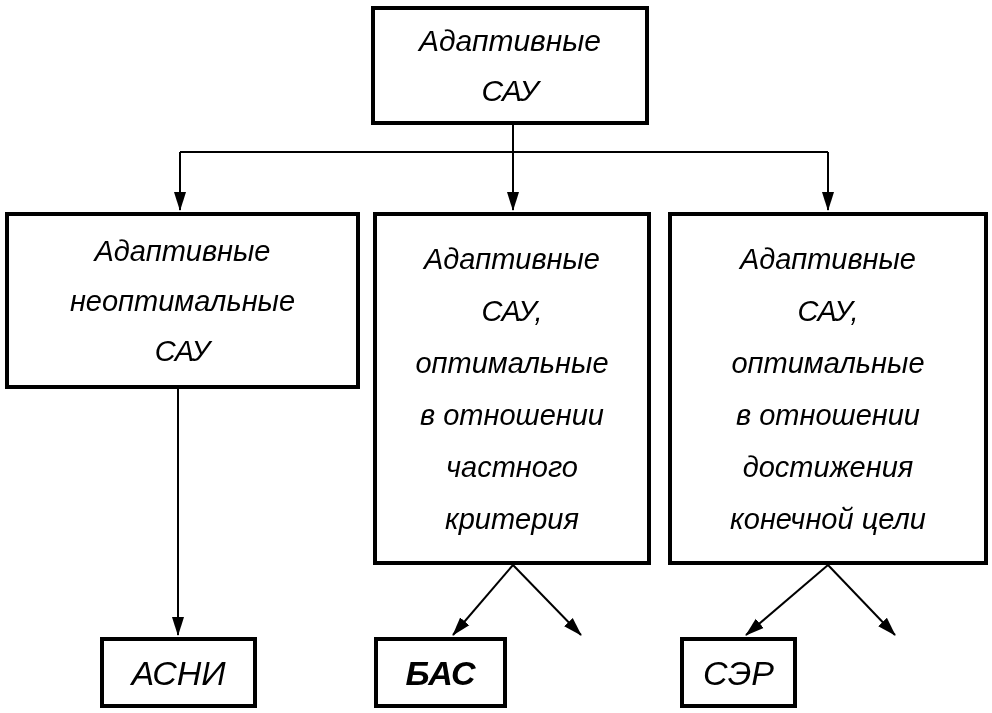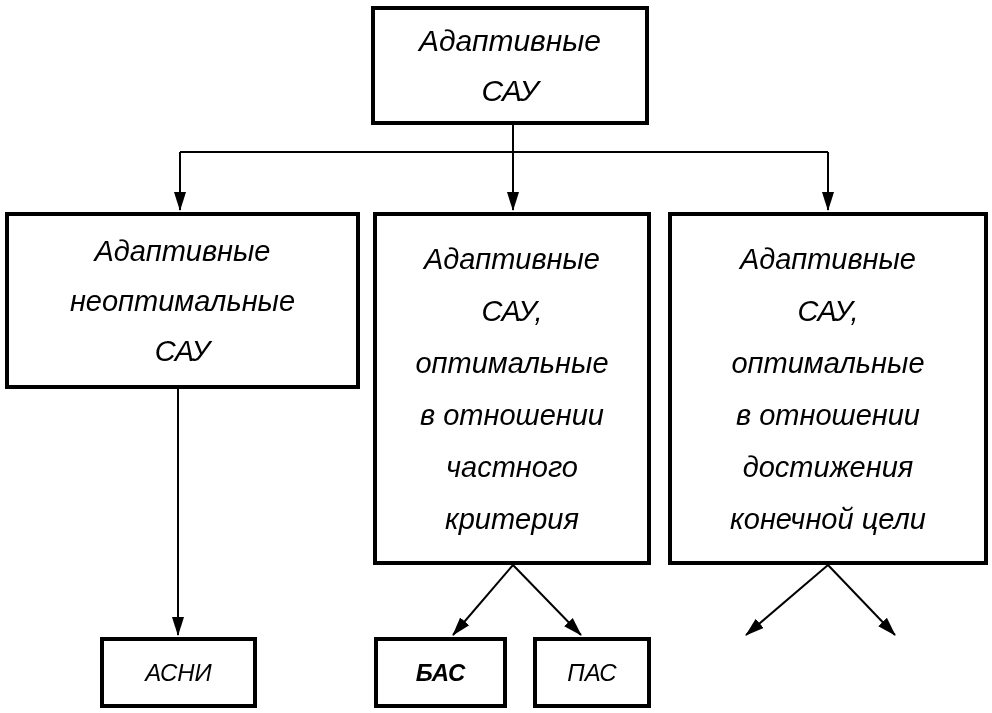--- a/index.html
+++ b/index.html
@@ -45,21 +45,21 @@
   }
   .node-l1-b {
     left: 373px; top: 212px; width: 278px; height: 353px;
     font-size: 29px; line-height: 52px;
   }
   .node-l1-c {
     left: 668px; top: 212px; width: 320px; height: 353px;
     font-size: 29px; line-height: 52px;
   }
   .leaf {
-    font-size: 24px;
+    font-size: 34px;
     line-height: 36px;
   }
   .leaf-asni { left: 100px; top: 637px; width: 157px; height: 71px; }
   .leaf-bas  { left: 374px; top: 637px; width: 133px; height: 71px; font-weight: bold; }
   .leaf-pas  { left: 533px; top: 637px; width: 118px; height: 71px; }
   .leaf-ser  { left: 680px; top: 637px; width: 117px; height: 71px; }
   .leaf-asi  { left: 858px; top: 637px; width: 128px; height: 71px; }
 </style>
 </head>
 <body>
@@ -108,17 +108,17 @@
 САУ,
 оптимальные
 в отношении
 достижения
 конечной цели</div>
 
   <div class="node leaf leaf-asni">АСНИ</div>
 
   <div class="node leaf leaf-bas">БАС</div>
 
-  <div class="node leaf leaf-pas">ПАС</div>
 
+  <div class="node leaf leaf-ser">СЭР</div>
 
 
 </div>
 
 </body></html>

